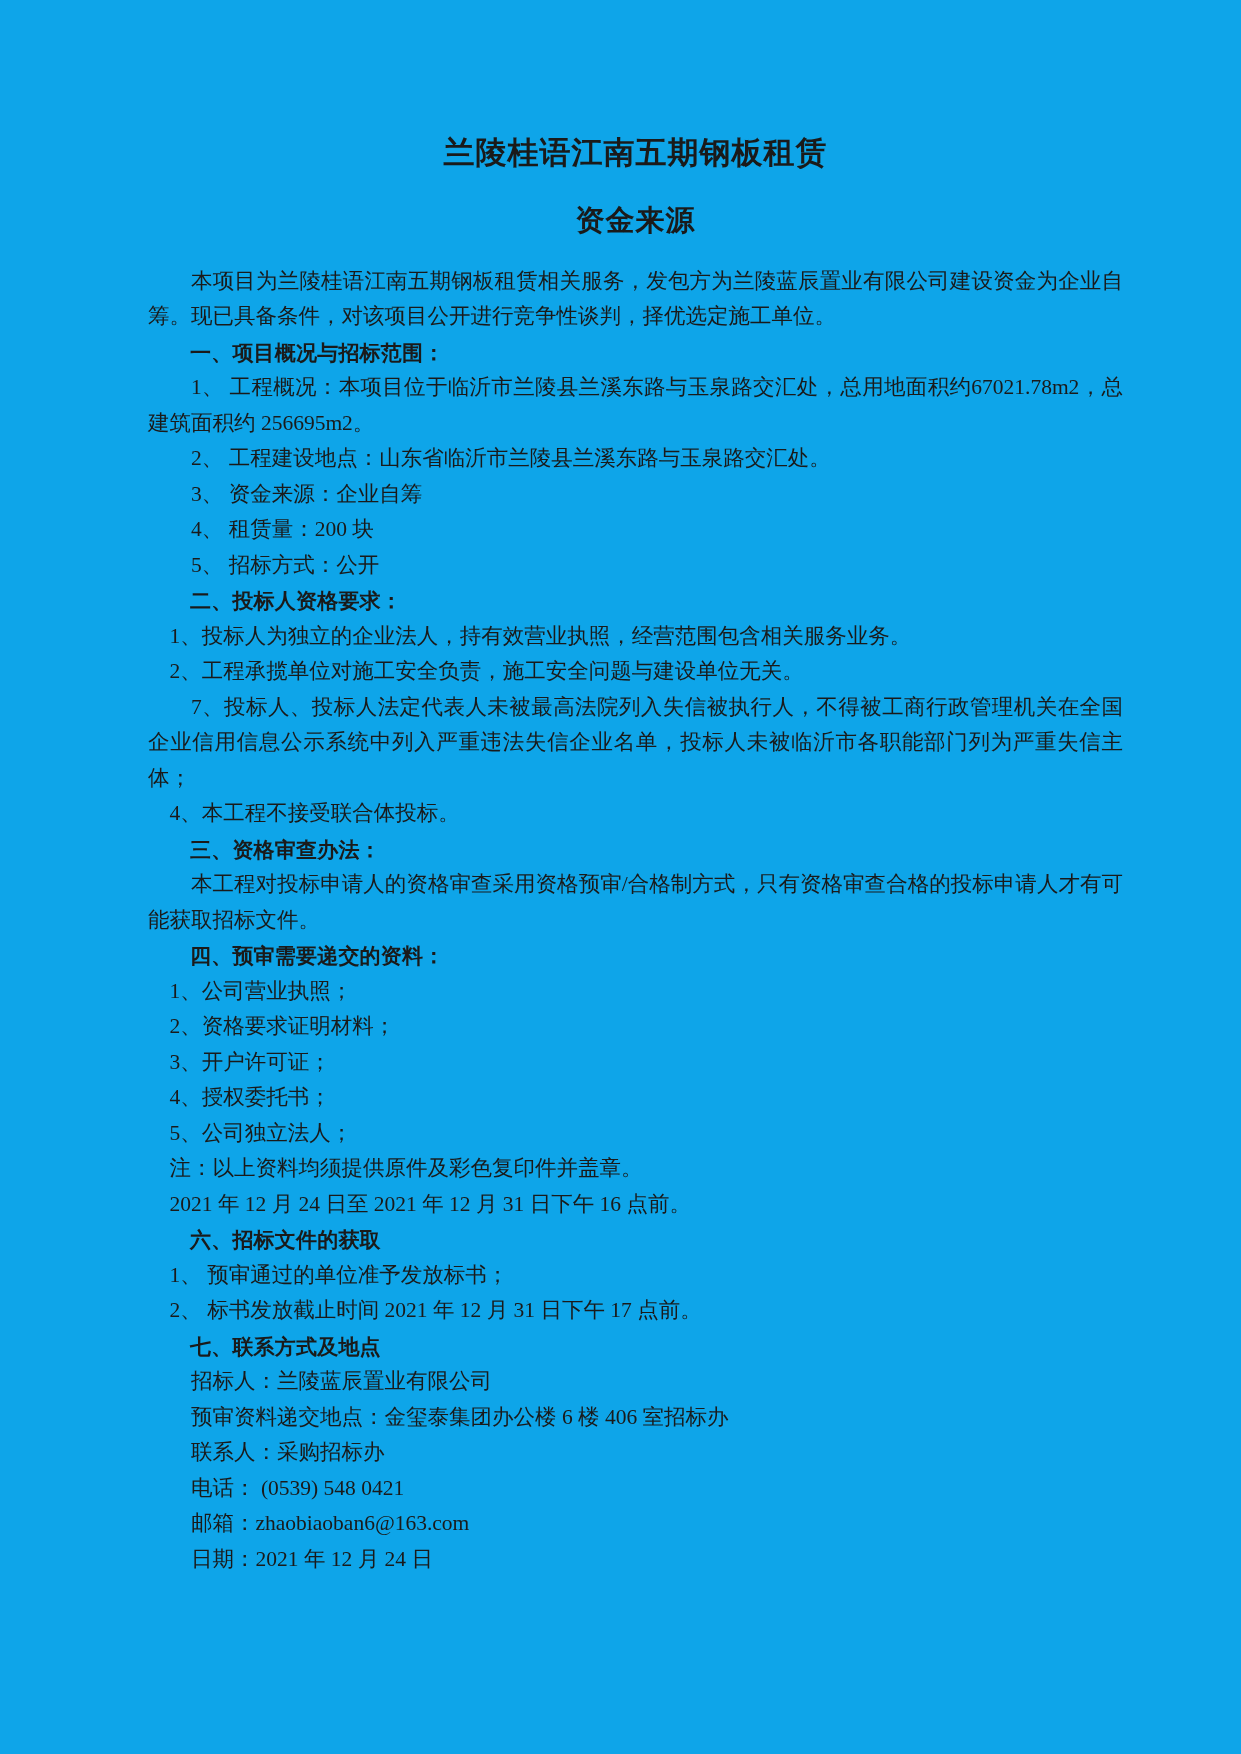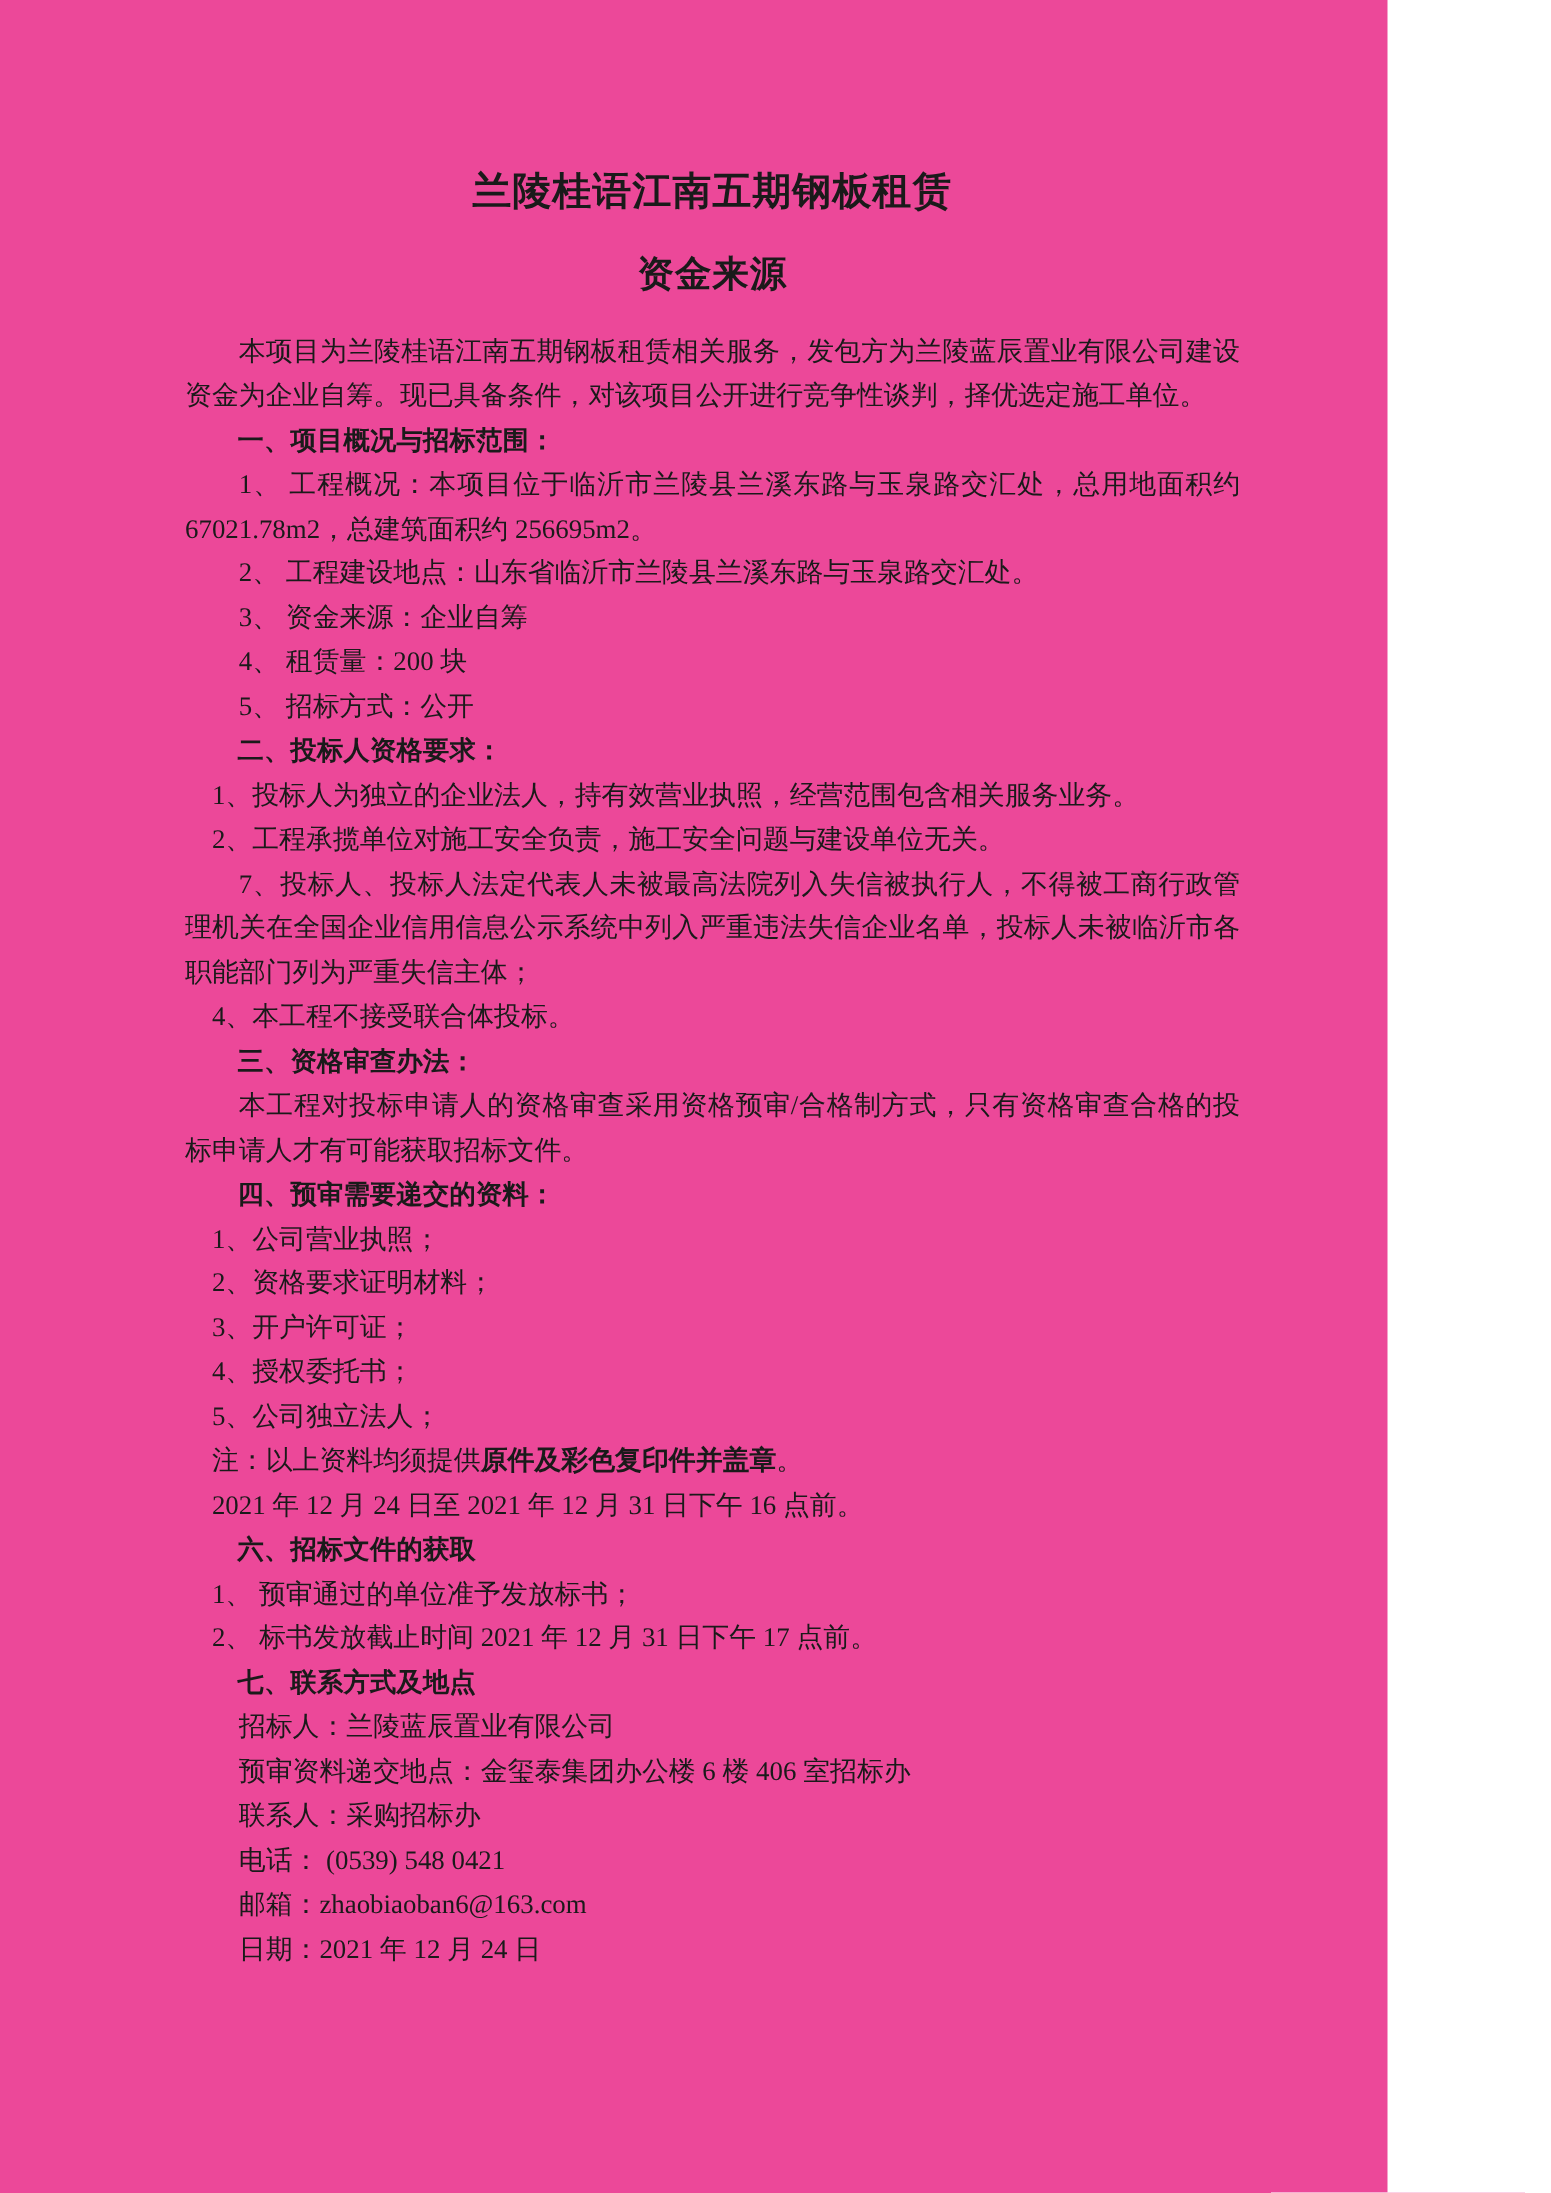--- a/index.html
+++ b/index.html
@@ -9,23 +9,23 @@
   }
   body {
     width: 1241px;
     height: 1754px;
     font-family: "Liberation Serif", "DejaVu Serif", serif;
     color: #1a1a1a;
     -webkit-font-smoothing: antialiased;
   }
   .page {
     position: relative;
-    width: 1110px;
+    width: 1241px;
     height: 1754px;
-    background: #ec4899;
+    background: #0ea5e9;
     box-sizing: border-box;
     padding: 128px 118px 60px 148px;
   }
   .doc-title {
     text-align: center;
     font-family: "Liberation Sans", "DejaVu Sans", sans-serif;
     font-weight: bold;
     font-size: 31px;
     letter-spacing: 1px;
     line-height: 1.2;
@@ -63,21 +63,21 @@
     font-size: 21px;
     letter-spacing: 0.2px;
   }
   .numbered-wide {
     text-indent: 2em;
   }
   .numbered-tight {
     text-indent: 1em;
   }
   .b {
-    font-weight: bold;
+    font-weight: normal;
   }
   .contact-line {
     text-indent: 2em;
   }
 </style>
 </head>
 <body>
 
 <div class="page">
 

